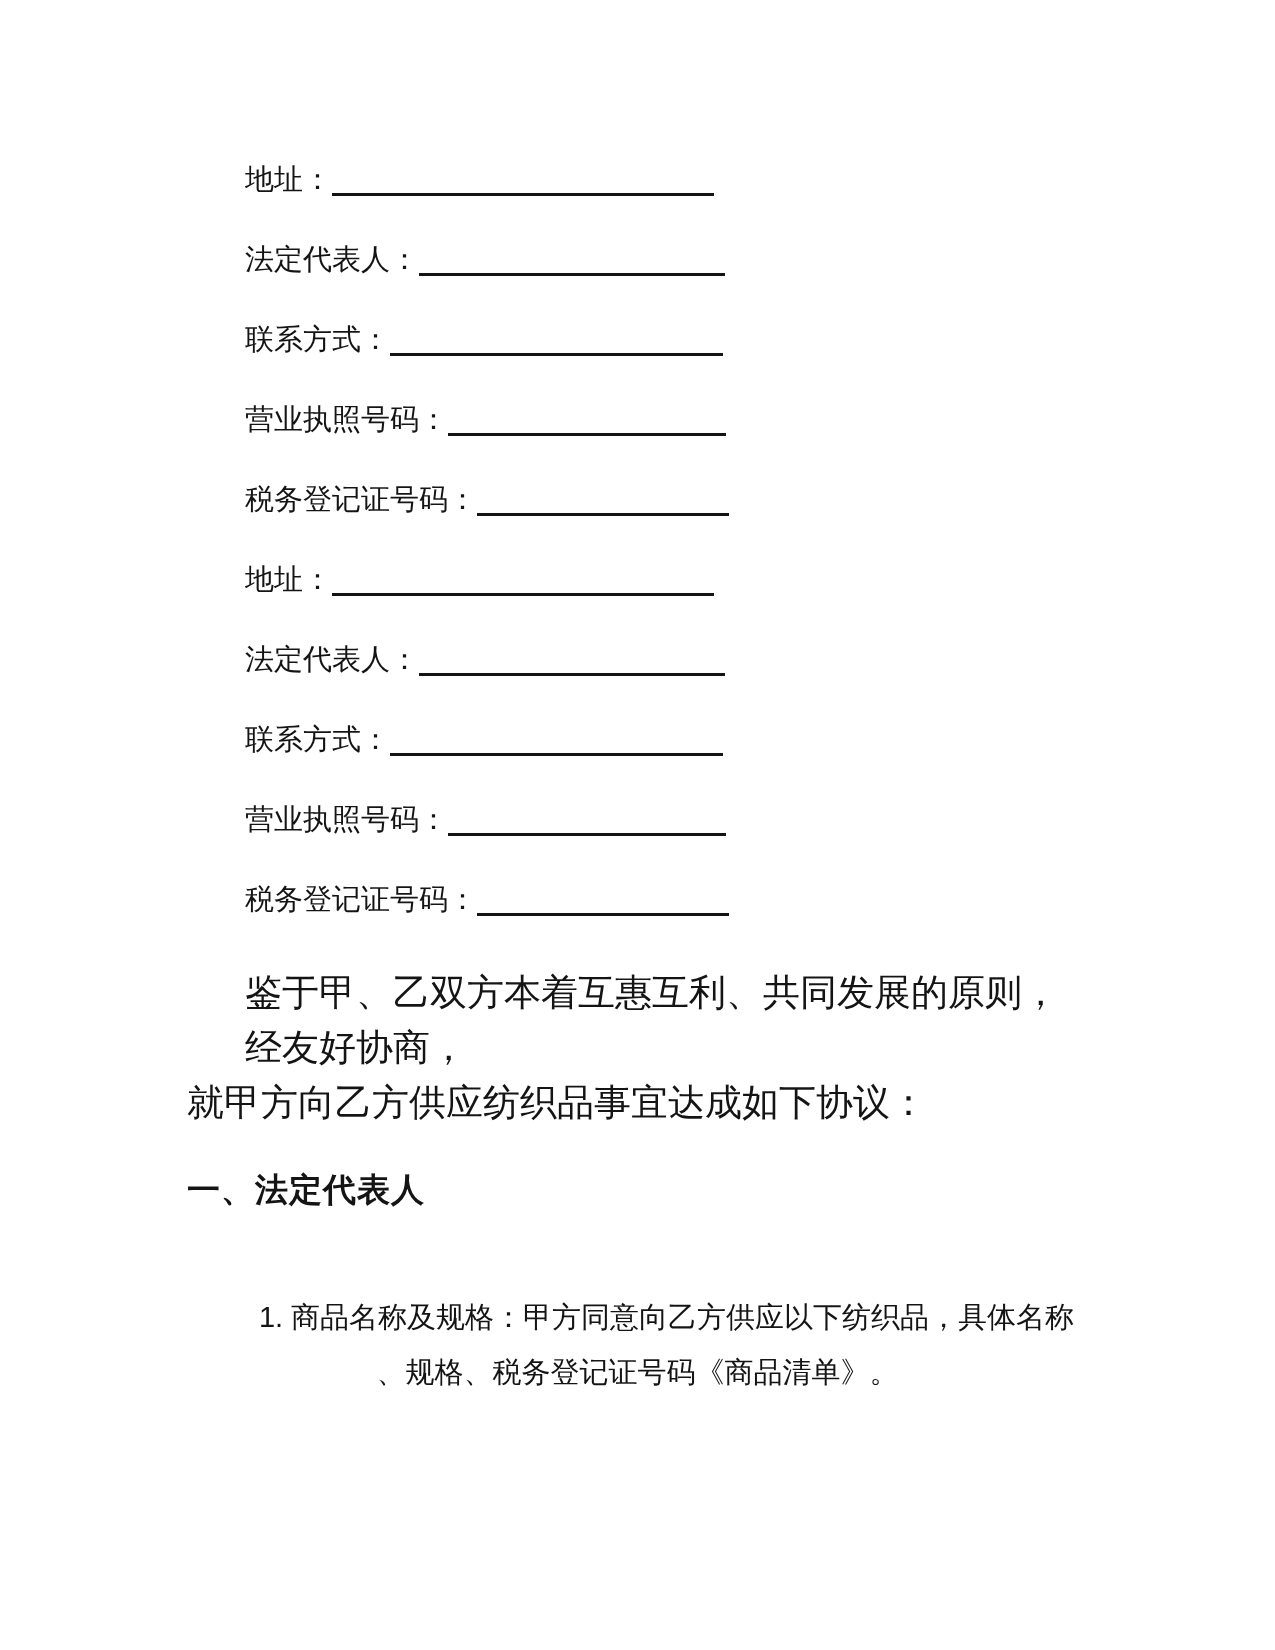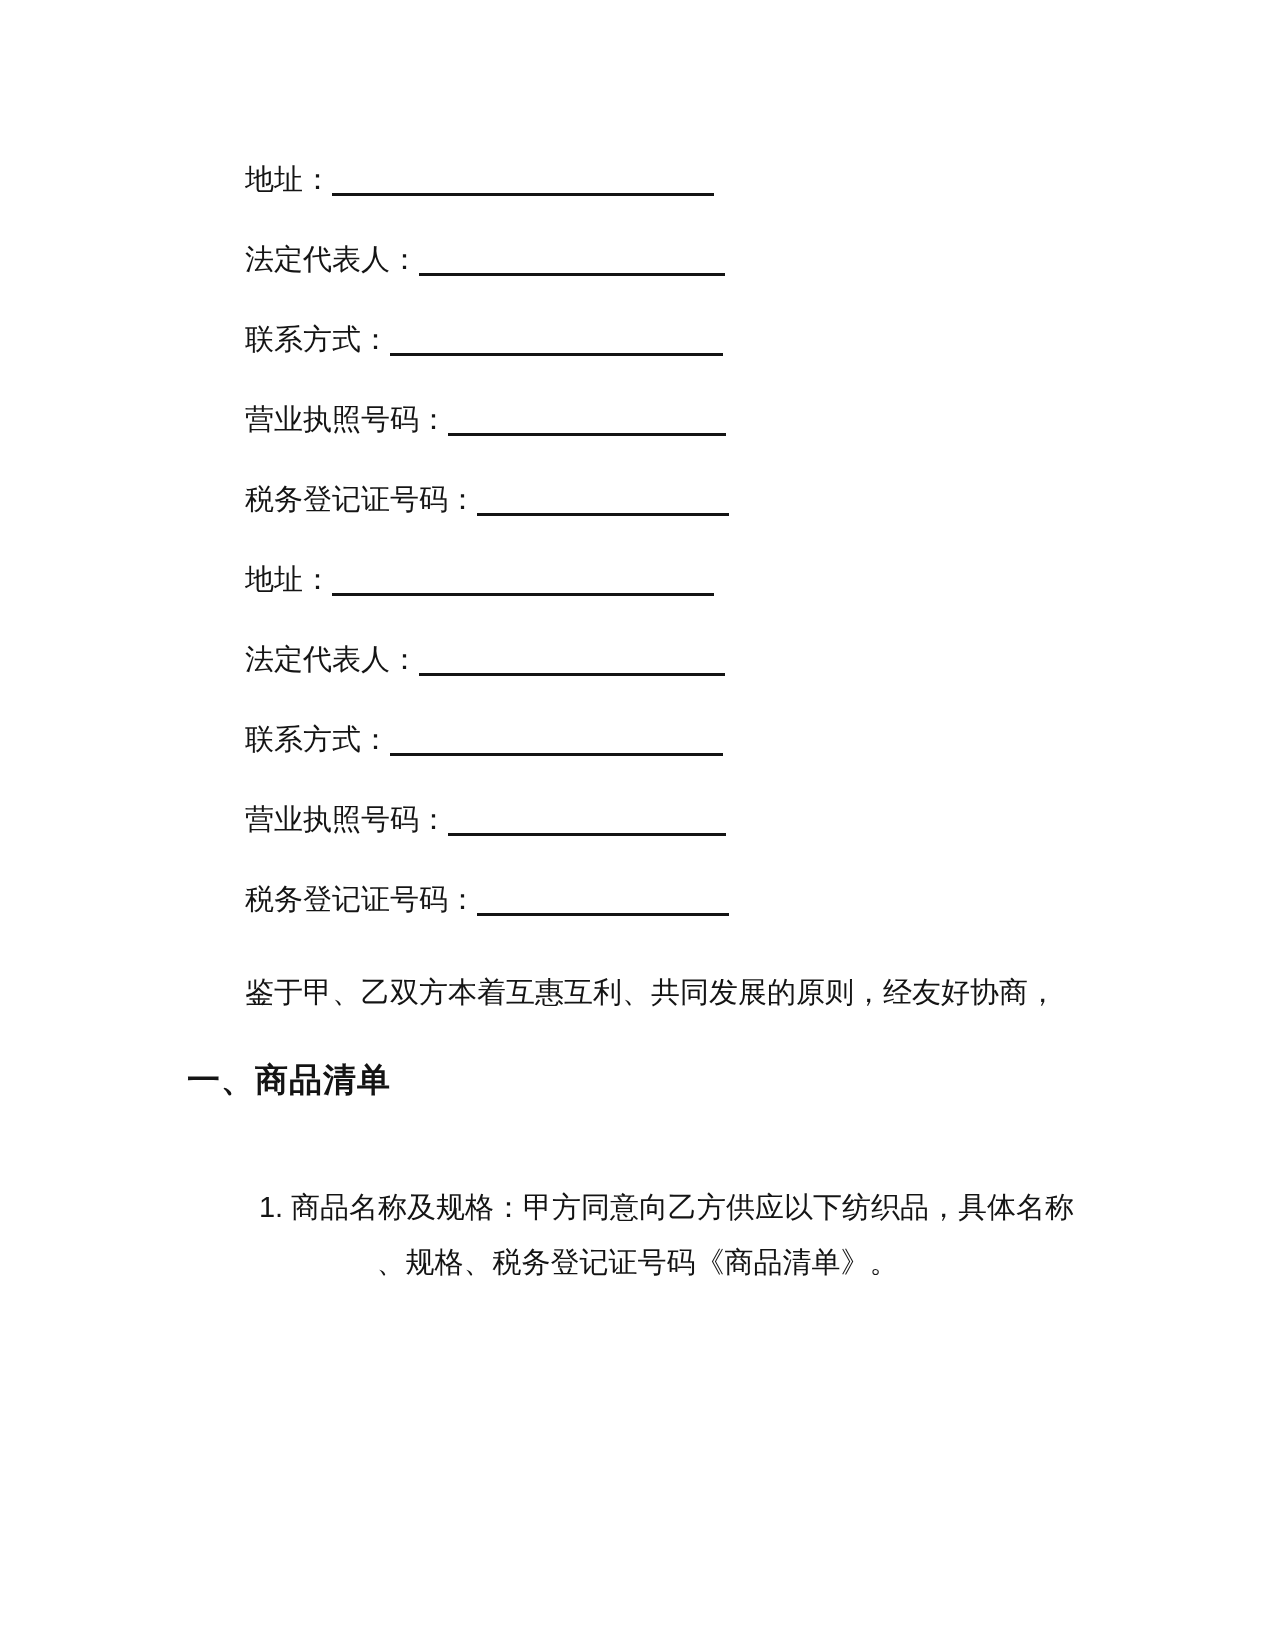--- a/index.html
+++ b/index.html
@@ -33,21 +33,21 @@
     letter-spacing: 0;
   }
   .blank-line {
     display: inline-block;
     height: 10px;
     border-bottom: 3px solid #141414;
     vertical-align: -7px;
   }
   .preamble {
     margin-top: 41px;
-    font-size: 29px;
+    font-size: 37px;
     line-height: 55px;
   }
   .para-line { }
   .indent {
     padding-left: 58px;
   }
   .section-heading {
     margin-top: 38px;
     font-size: 33px;
     line-height: 44px;
@@ -103,23 +103,24 @@
     <div class="field-row">
       <span class="field-label">营业执照号码：</span><span class="blank-line" style="width: 278px;"></span>
     </div>
 
     <div class="field-row">
       <span class="field-label">税务登记证号码：</span><span class="blank-line" style="width: 252px;"></span>
     </div>
 
     <div class="preamble">
       <div class="para-line indent">鉴于甲、乙双方本着互惠互利、共同发展的原则，经友好协商，</div>
+      <div class="para-line">就甲方向乙方供应纺织品事宜达成如下协议：</div>
     </div>
 
-    <div class="section-heading">一、商品清单</div>
+    <div class="section-heading">一、法定代表人</div>
 
     <div class="clause">
       <div class="para-line indent">1. 商品名称及规格：甲方同意向乙方供应以下纺织品，具体名称</div>
       <div class="para-line">、规格、税务登记证号码《商品清单》。</div>
     </div>
 
   </div>
 </div>
 
 </body></html>

